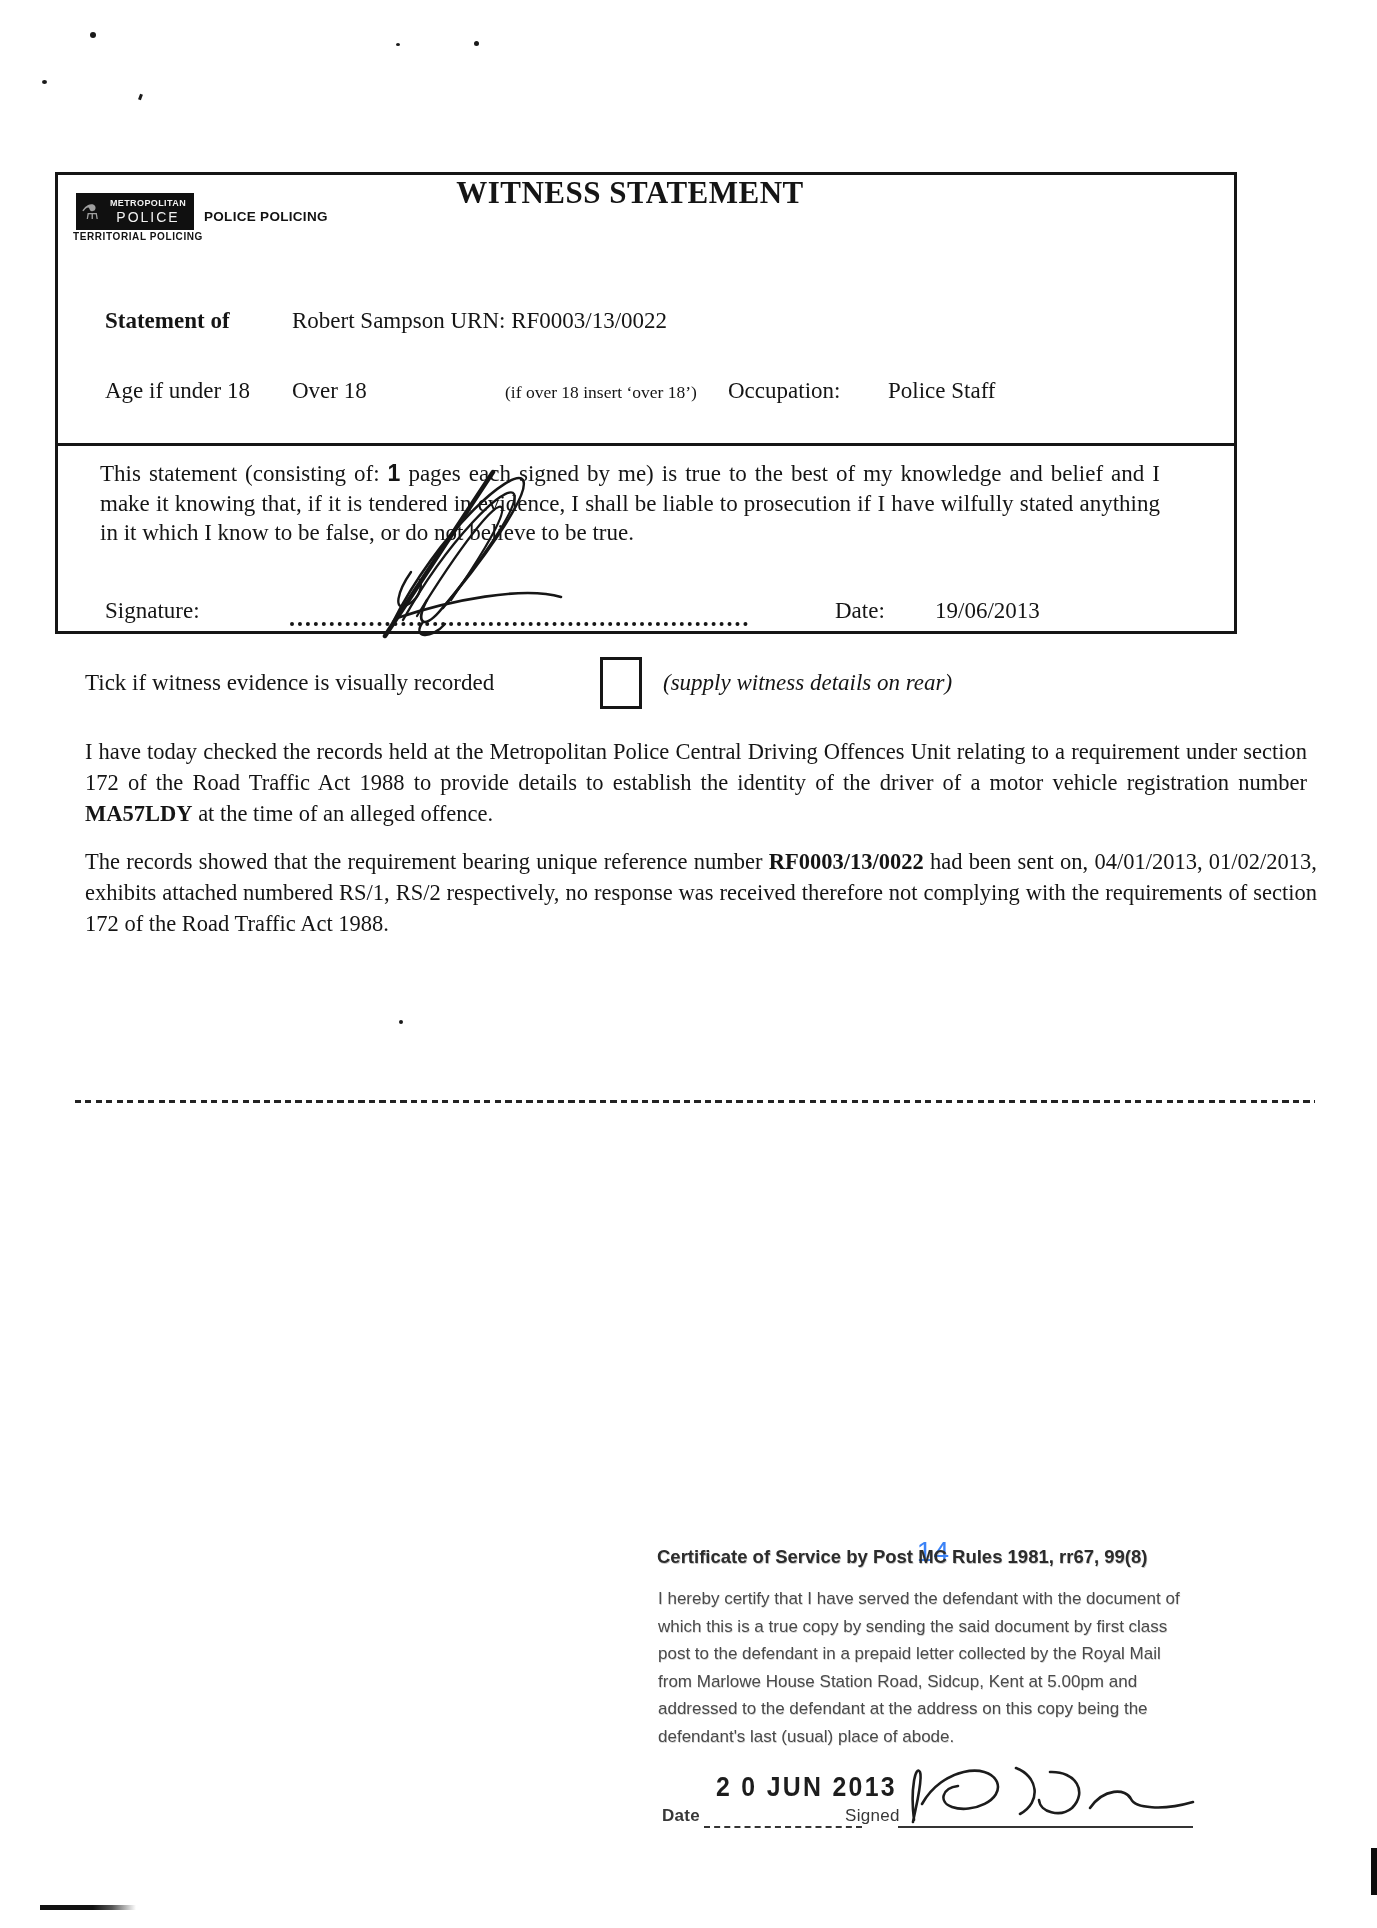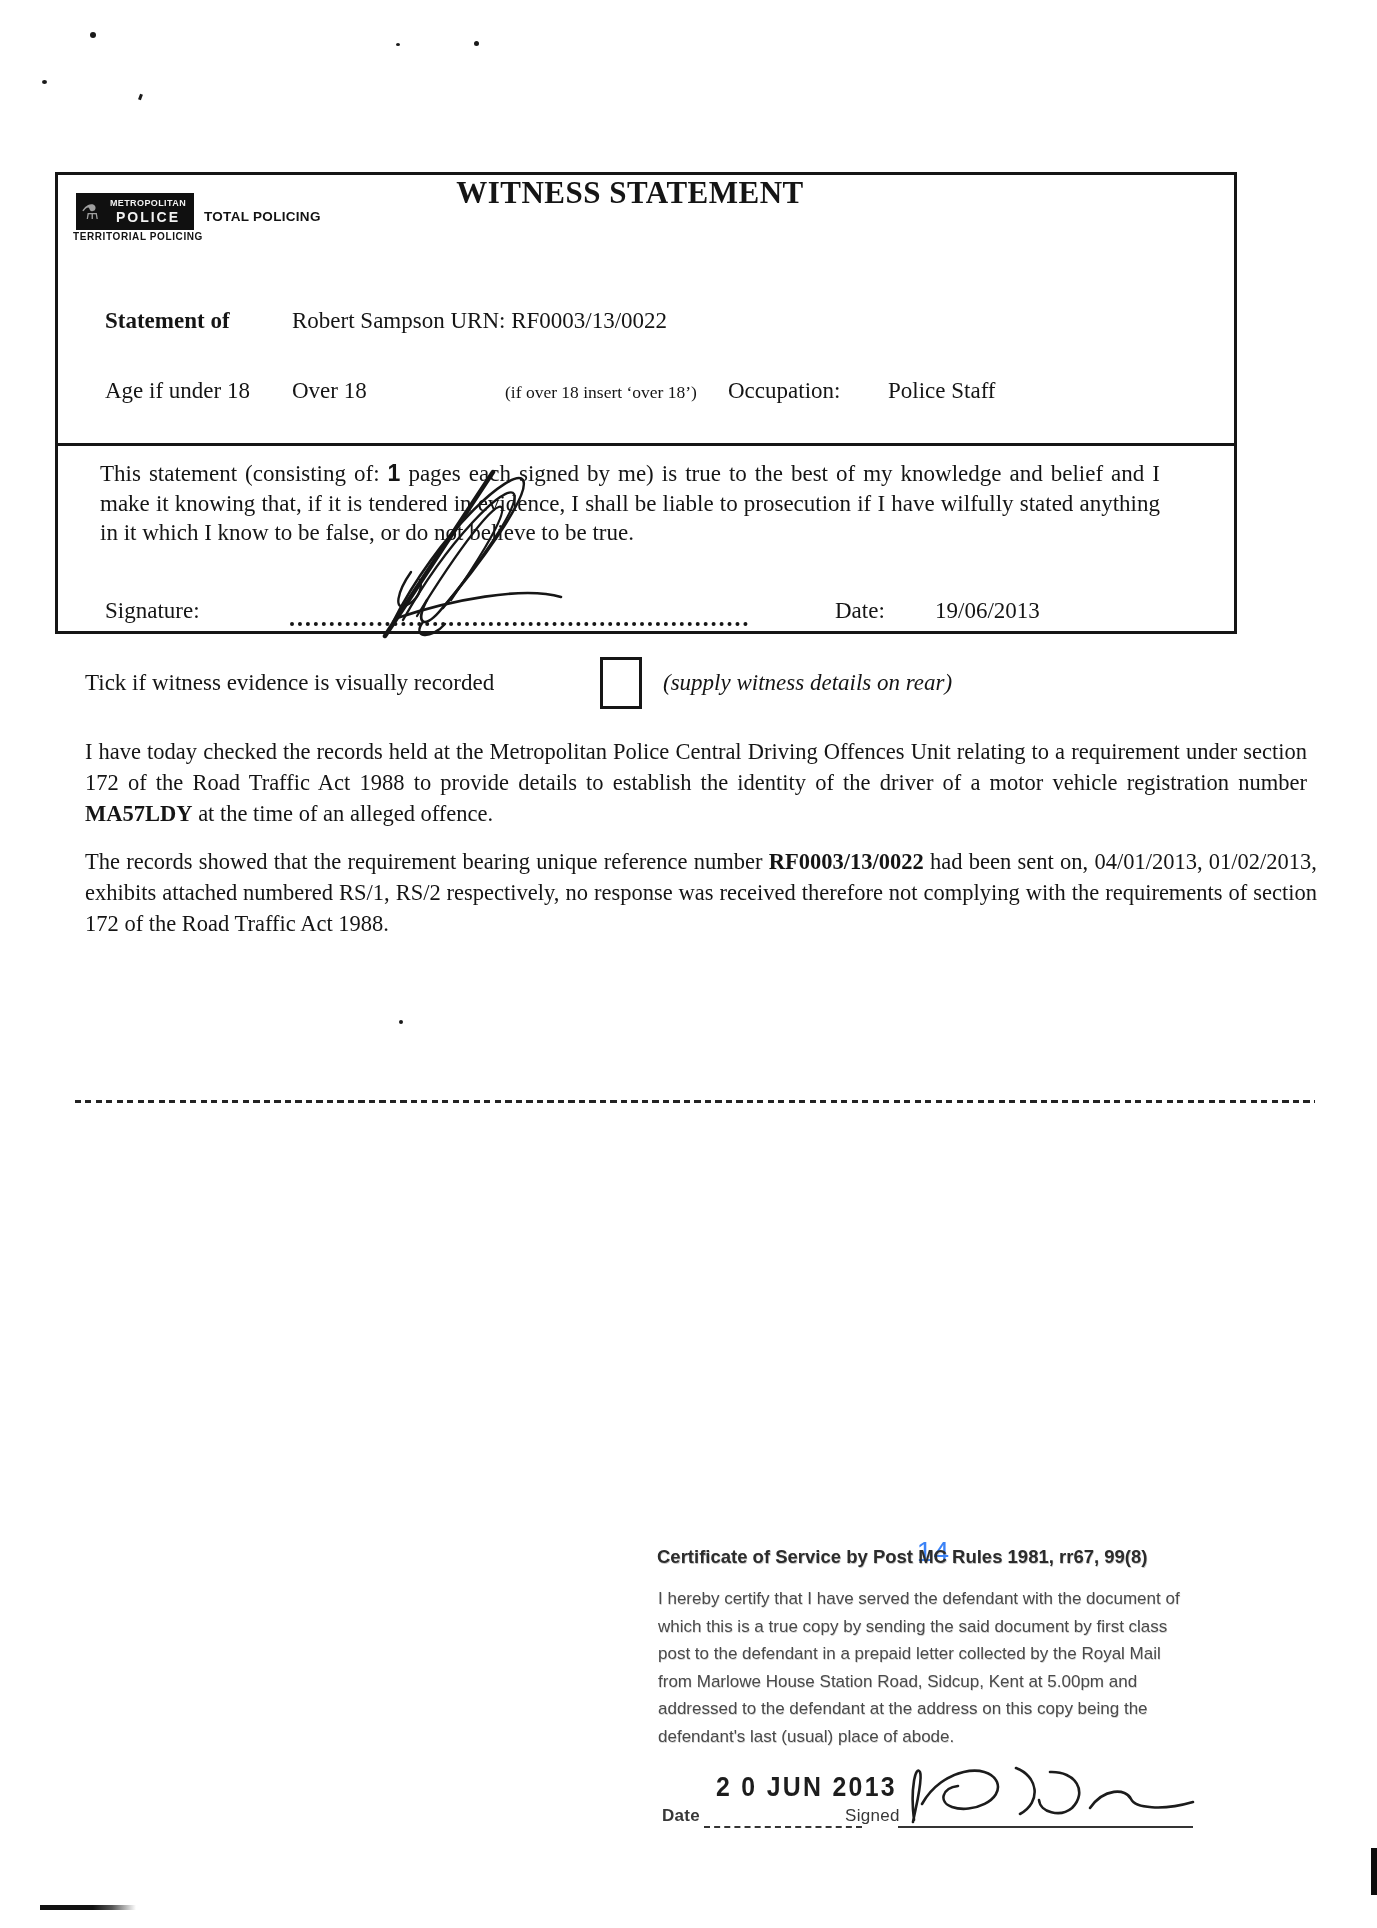--- a/index.html
+++ b/index.html
@@ -33,21 +33,21 @@
     background:#101010;display:flex;align-items:center;
   }
   .crest{
     width:24px;height:30px;margin-left:2px;
     color:#9f9f9f;font-size:20px;line-height:30px;text-align:center;
     font-family:"DejaVu Sans", sans-serif;
     filter:blur(0.4px);
   }
   .logo-text{flex:1;text-align:center;color:#f2f2f2;line-height:1;}
   .logo-text .l1{font-family:"Liberation Sans", sans-serif;font-weight:bold;font-size:9px;letter-spacing:0.4px;}
-  .logo-text .l2{font-family:"Liberation Sans", sans-serif;font-weight:bold;font-size:14px;letter-spacing:2px;margin-top:2px;}
+  .logo-text .l2{font-family:"Liberation Sans", sans-serif;font-weight:normal;font-size:14px;letter-spacing:2px;margin-top:2px;}
   .total-policing{position:absolute;left:204px;top:209px;font-family:"Liberation Sans", sans-serif;font-weight:bold;font-size:13.5px;letter-spacing:0.3px;color:#121212;}
   .territorial{position:absolute;left:73px;top:231px;font-family:"Liberation Sans", sans-serif;font-weight:bold;font-size:10px;letter-spacing:0.6px;color:#121212;}
 
   .doc-title{
     position:absolute;left:330px;top:175px;width:600px;
     text-align:center;font-weight:bold;font-size:31px;letter-spacing:0.5px;
   }
   .legal-ref{position:absolute;left:322px;top:221px;width:920px;font-size:23px;line-height:30px;}
 
   .lbl{font-size:23px;}
@@ -118,21 +118,21 @@
   <div class="form-box"></div>
   <div class="form-divider"></div>
 
   <div class="logo-box">
     <div class="crest">⚗</div>
     <div class="logo-text">
       <div class="l1">METROPOLITAN</div>
       <div class="l2">POLICE</div>
     </div>
   </div>
-  <div class="total-policing">TOTAL POLICING</div>
+  <div class="total-policing">POLICE POLICING</div>
   <div class="territorial">TERRITORIAL POLICING</div>
 
   <div class="doc-title">WITNESS STATEMENT</div>
   <div class="legal-ref">
   </div>
 
   <div class="abs lbl bold" style="left:105px;top:308px;">Statement of</div>
   <div class="abs lbl" style="left:292px;top:308px;">Robert Sampson URN: RF0003/13/0022</div>
 
   <div class="abs lbl" style="left:105px;top:378px;">Age if under 18</div>

